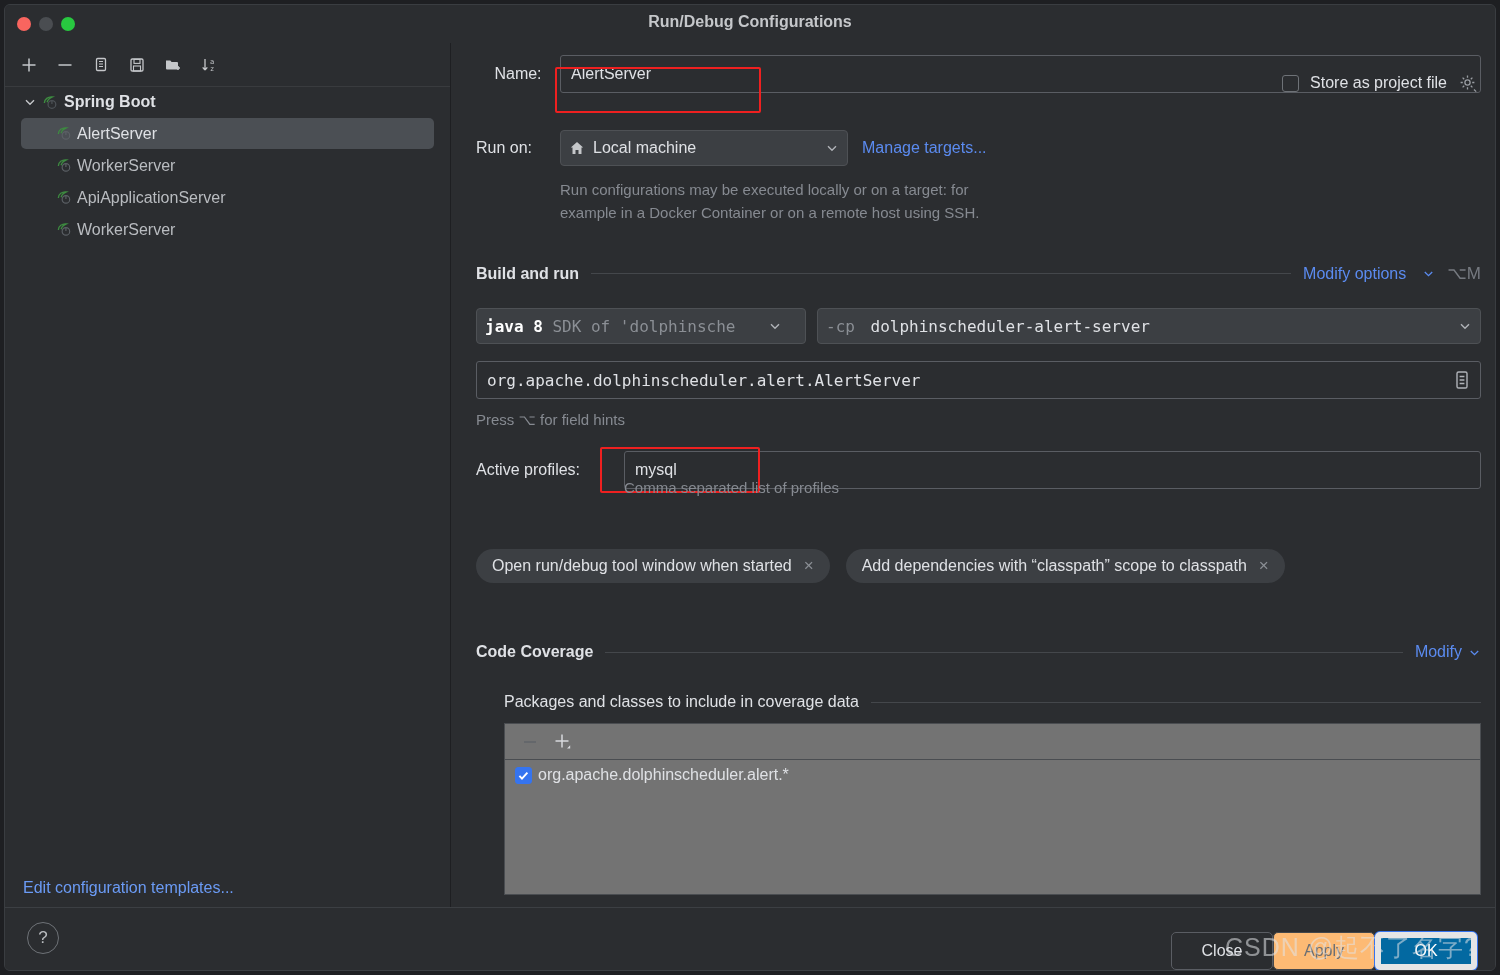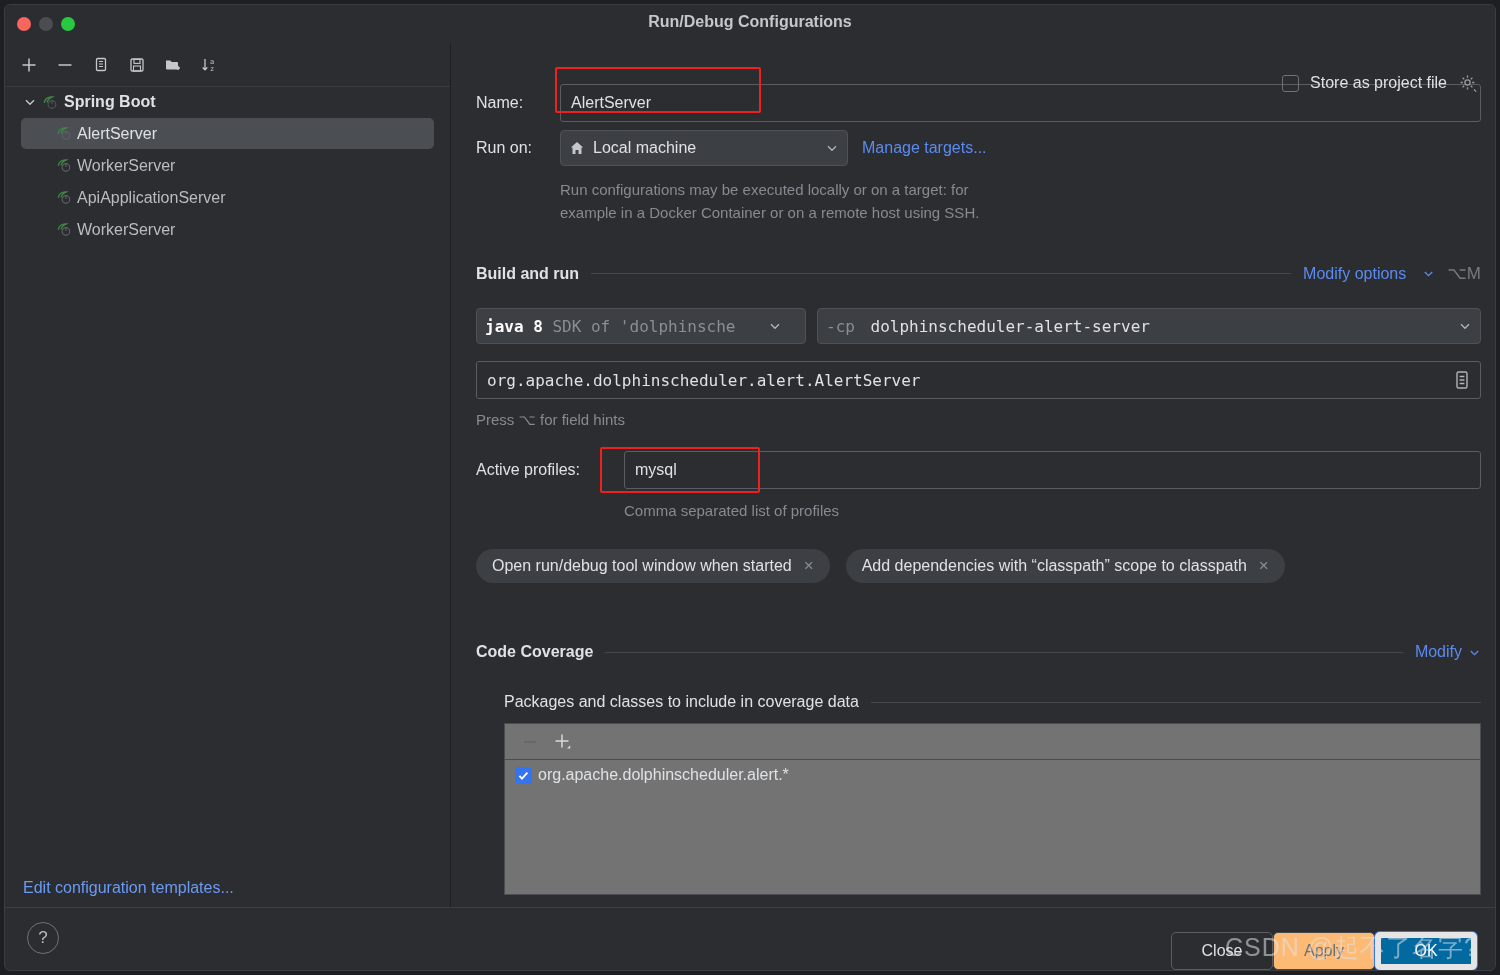--- a/index.html
+++ b/index.html
@@ -240,21 +240,21 @@
         </svg>
         <span>WorkerServer</span>
       </div>
     </div>
 
     <div class="edit-templates">Edit configuration templates...</div>
   </div>
 
   <div class="main">
 
-    <div class="row" style="position:absolute;left:24px;top:41px;width:1005px;">
+    <div class="row" style="position:absolute;left:24px;top:12px;width:1005px;text-align:center;">
       <div class="lbl" style="width:84px">Name:</div>
       <div class="field" style="flex:1;height:38px">AlertServer</div>
     </div>
     <div class="hl-box" style="left:103px;top:24px;width:206px;height:46px"></div>
 
     <div class="row" style="position:absolute;right:18px;top:30px;gap:11px">
       <div class="cbx"></div>
       <div class="lbl">Store as project file</div>
       <svg width="20" height="20" viewBox="0 0 20 20">
         <circle cx="9.5" cy="9.5" r="2.6" stroke="#9a9ea3" stroke-width="1.3" fill="none"></circle>
@@ -326,21 +326,21 @@
     </div>
 
     <div class="lbl-dim" style="position:absolute;left:24px;top:368px">Press ⌥ for field hints</div>
 
     <div class="row" style="position:absolute;left:24px;top:408px;width:1005px;">
       <div class="lbl" style="width:148px">Active profiles:</div>
       <div class="field" style="flex:1;height:38px">mysql</div>
     </div>
     <div class="hl-box" style="left:148px;top:404px;width:160px;height:46px"></div>
 
-    <div class="lbl-dim" style="position:absolute;left:172px;top:459px">Comma separated list of profiles</div>
+    <div class="lbl-dim" style="position:absolute;left:172px;top:436px">Comma separated list of profiles</div>
 
     <div class="row" style="position:absolute;left:24px;top:506px;gap:16px">
       <div class="chip">
         <span>Open run/debug tool window when started</span>
         <span class="x">×</span>
       </div>
       <div class="chip">
         <span>Add dependencies with “classpath” scope to classpath</span>
         <span class="x">×</span>
       </div>

